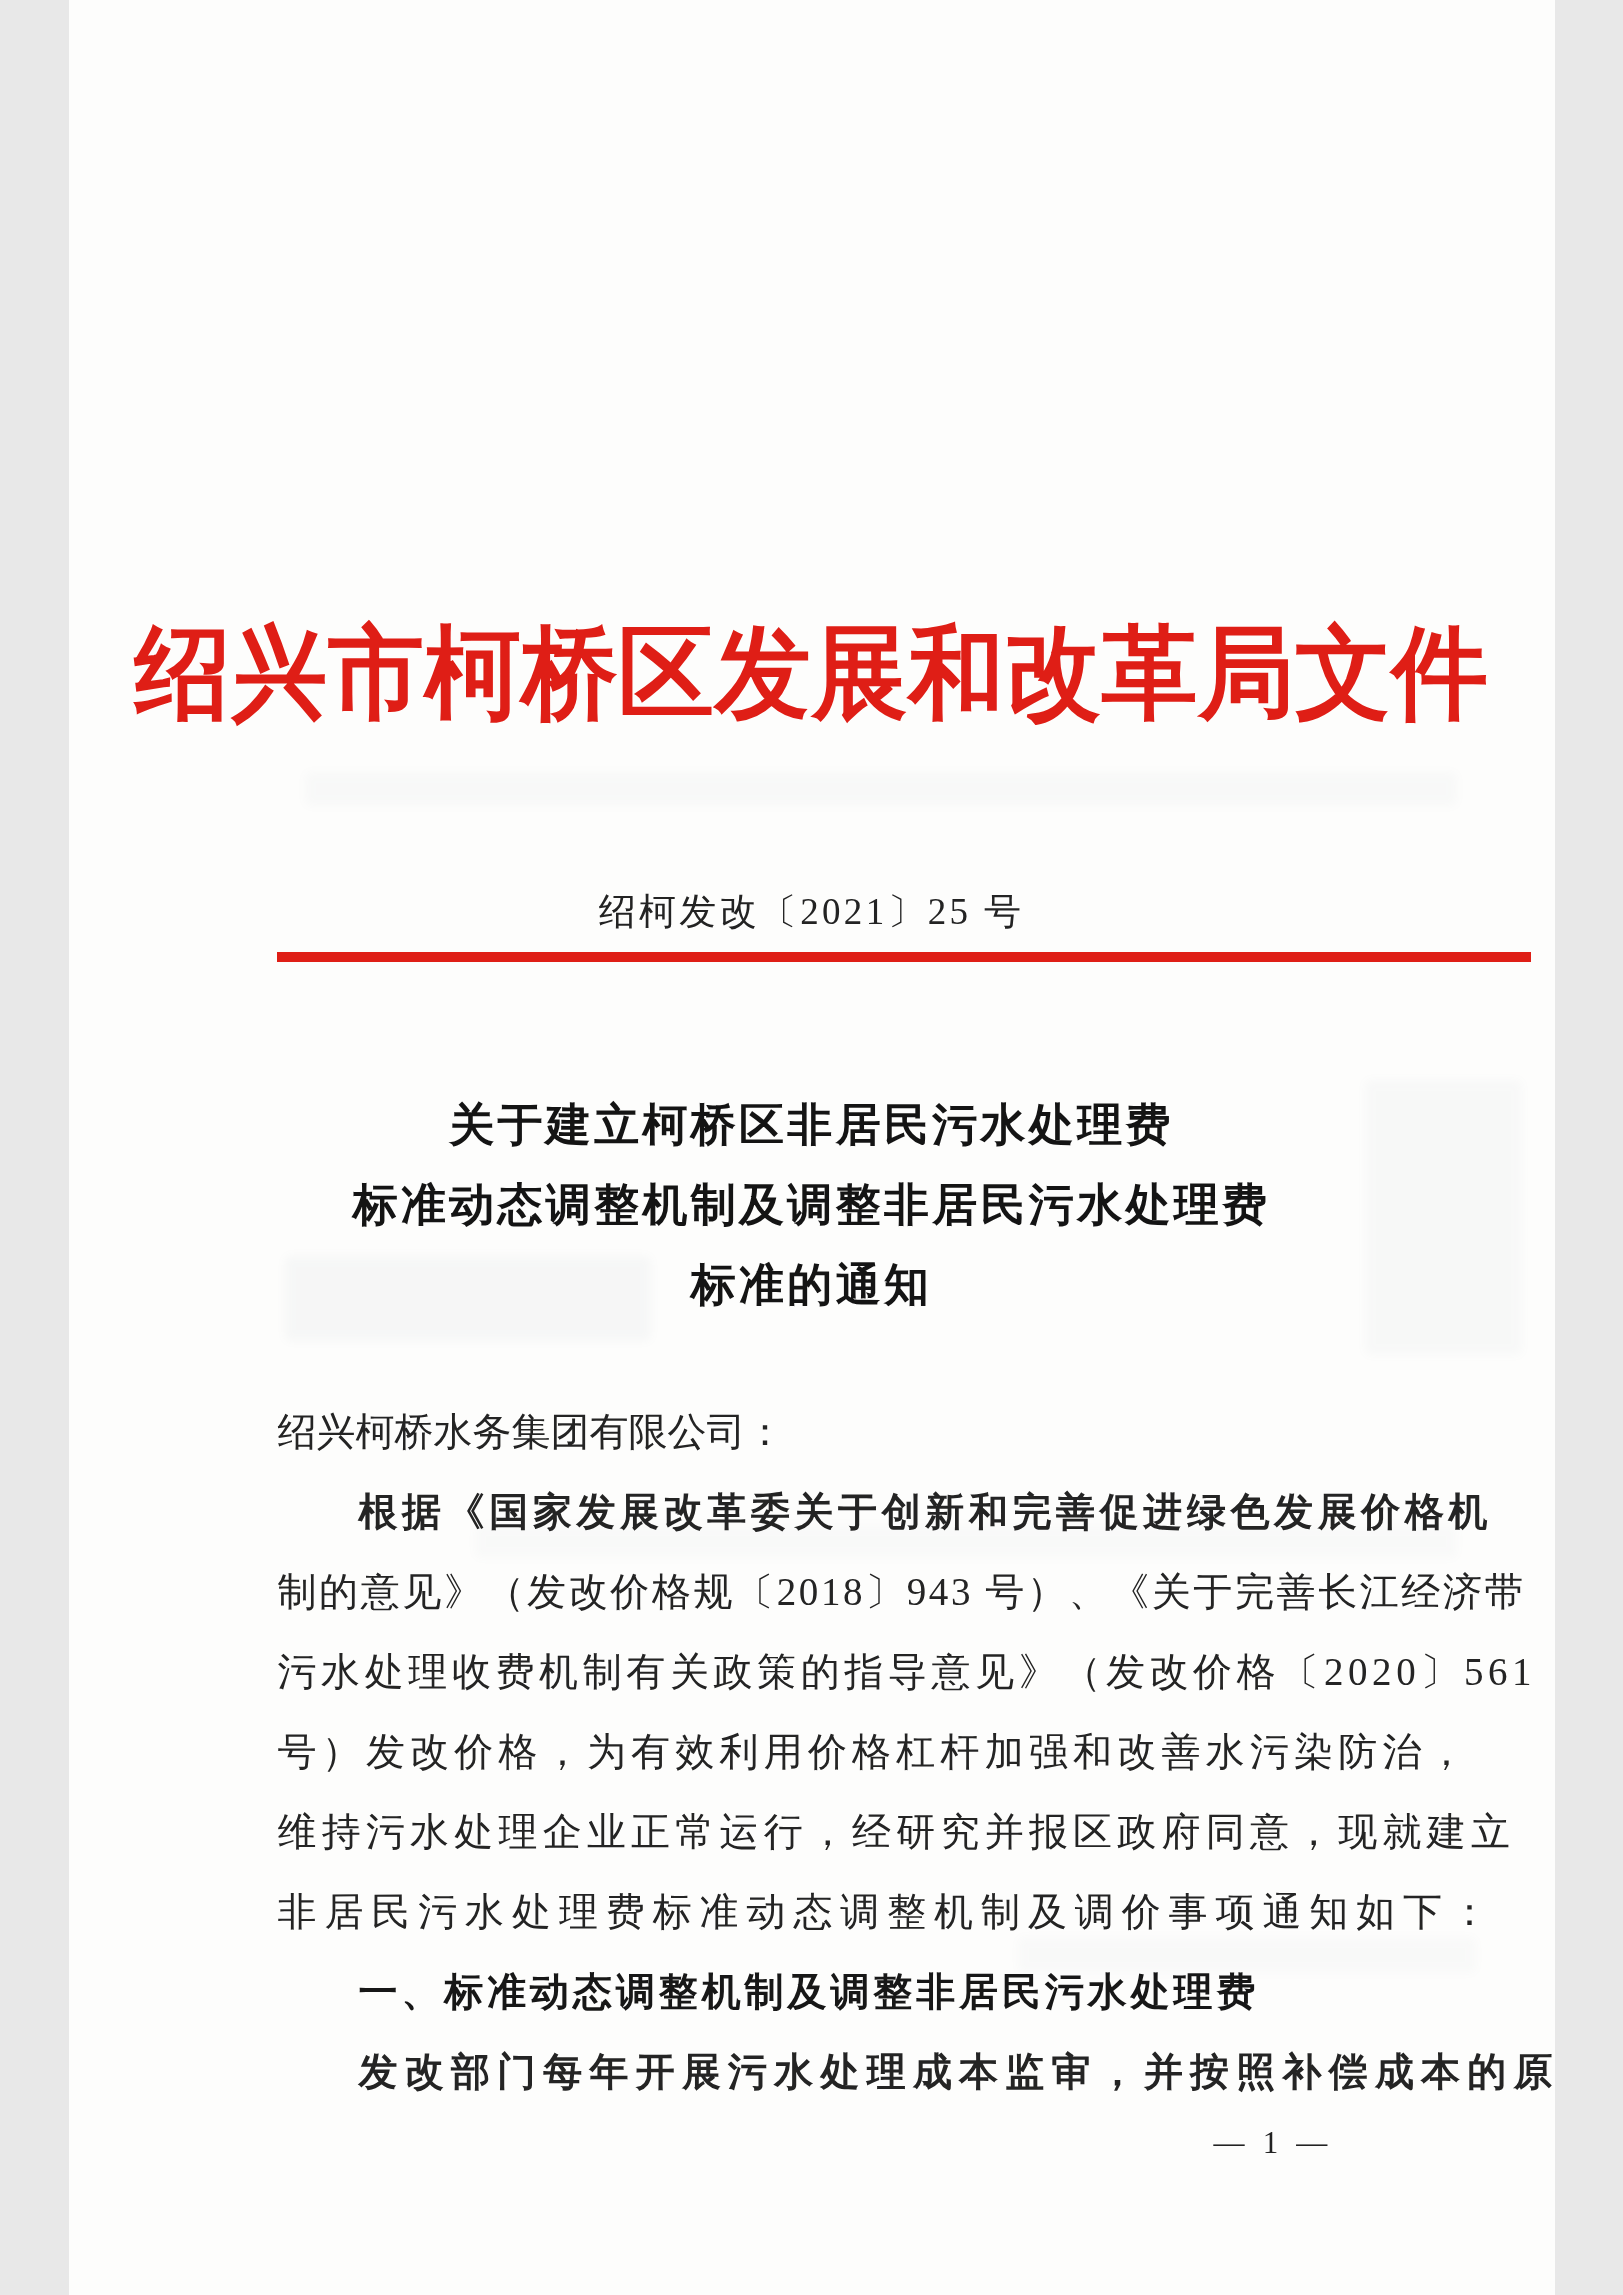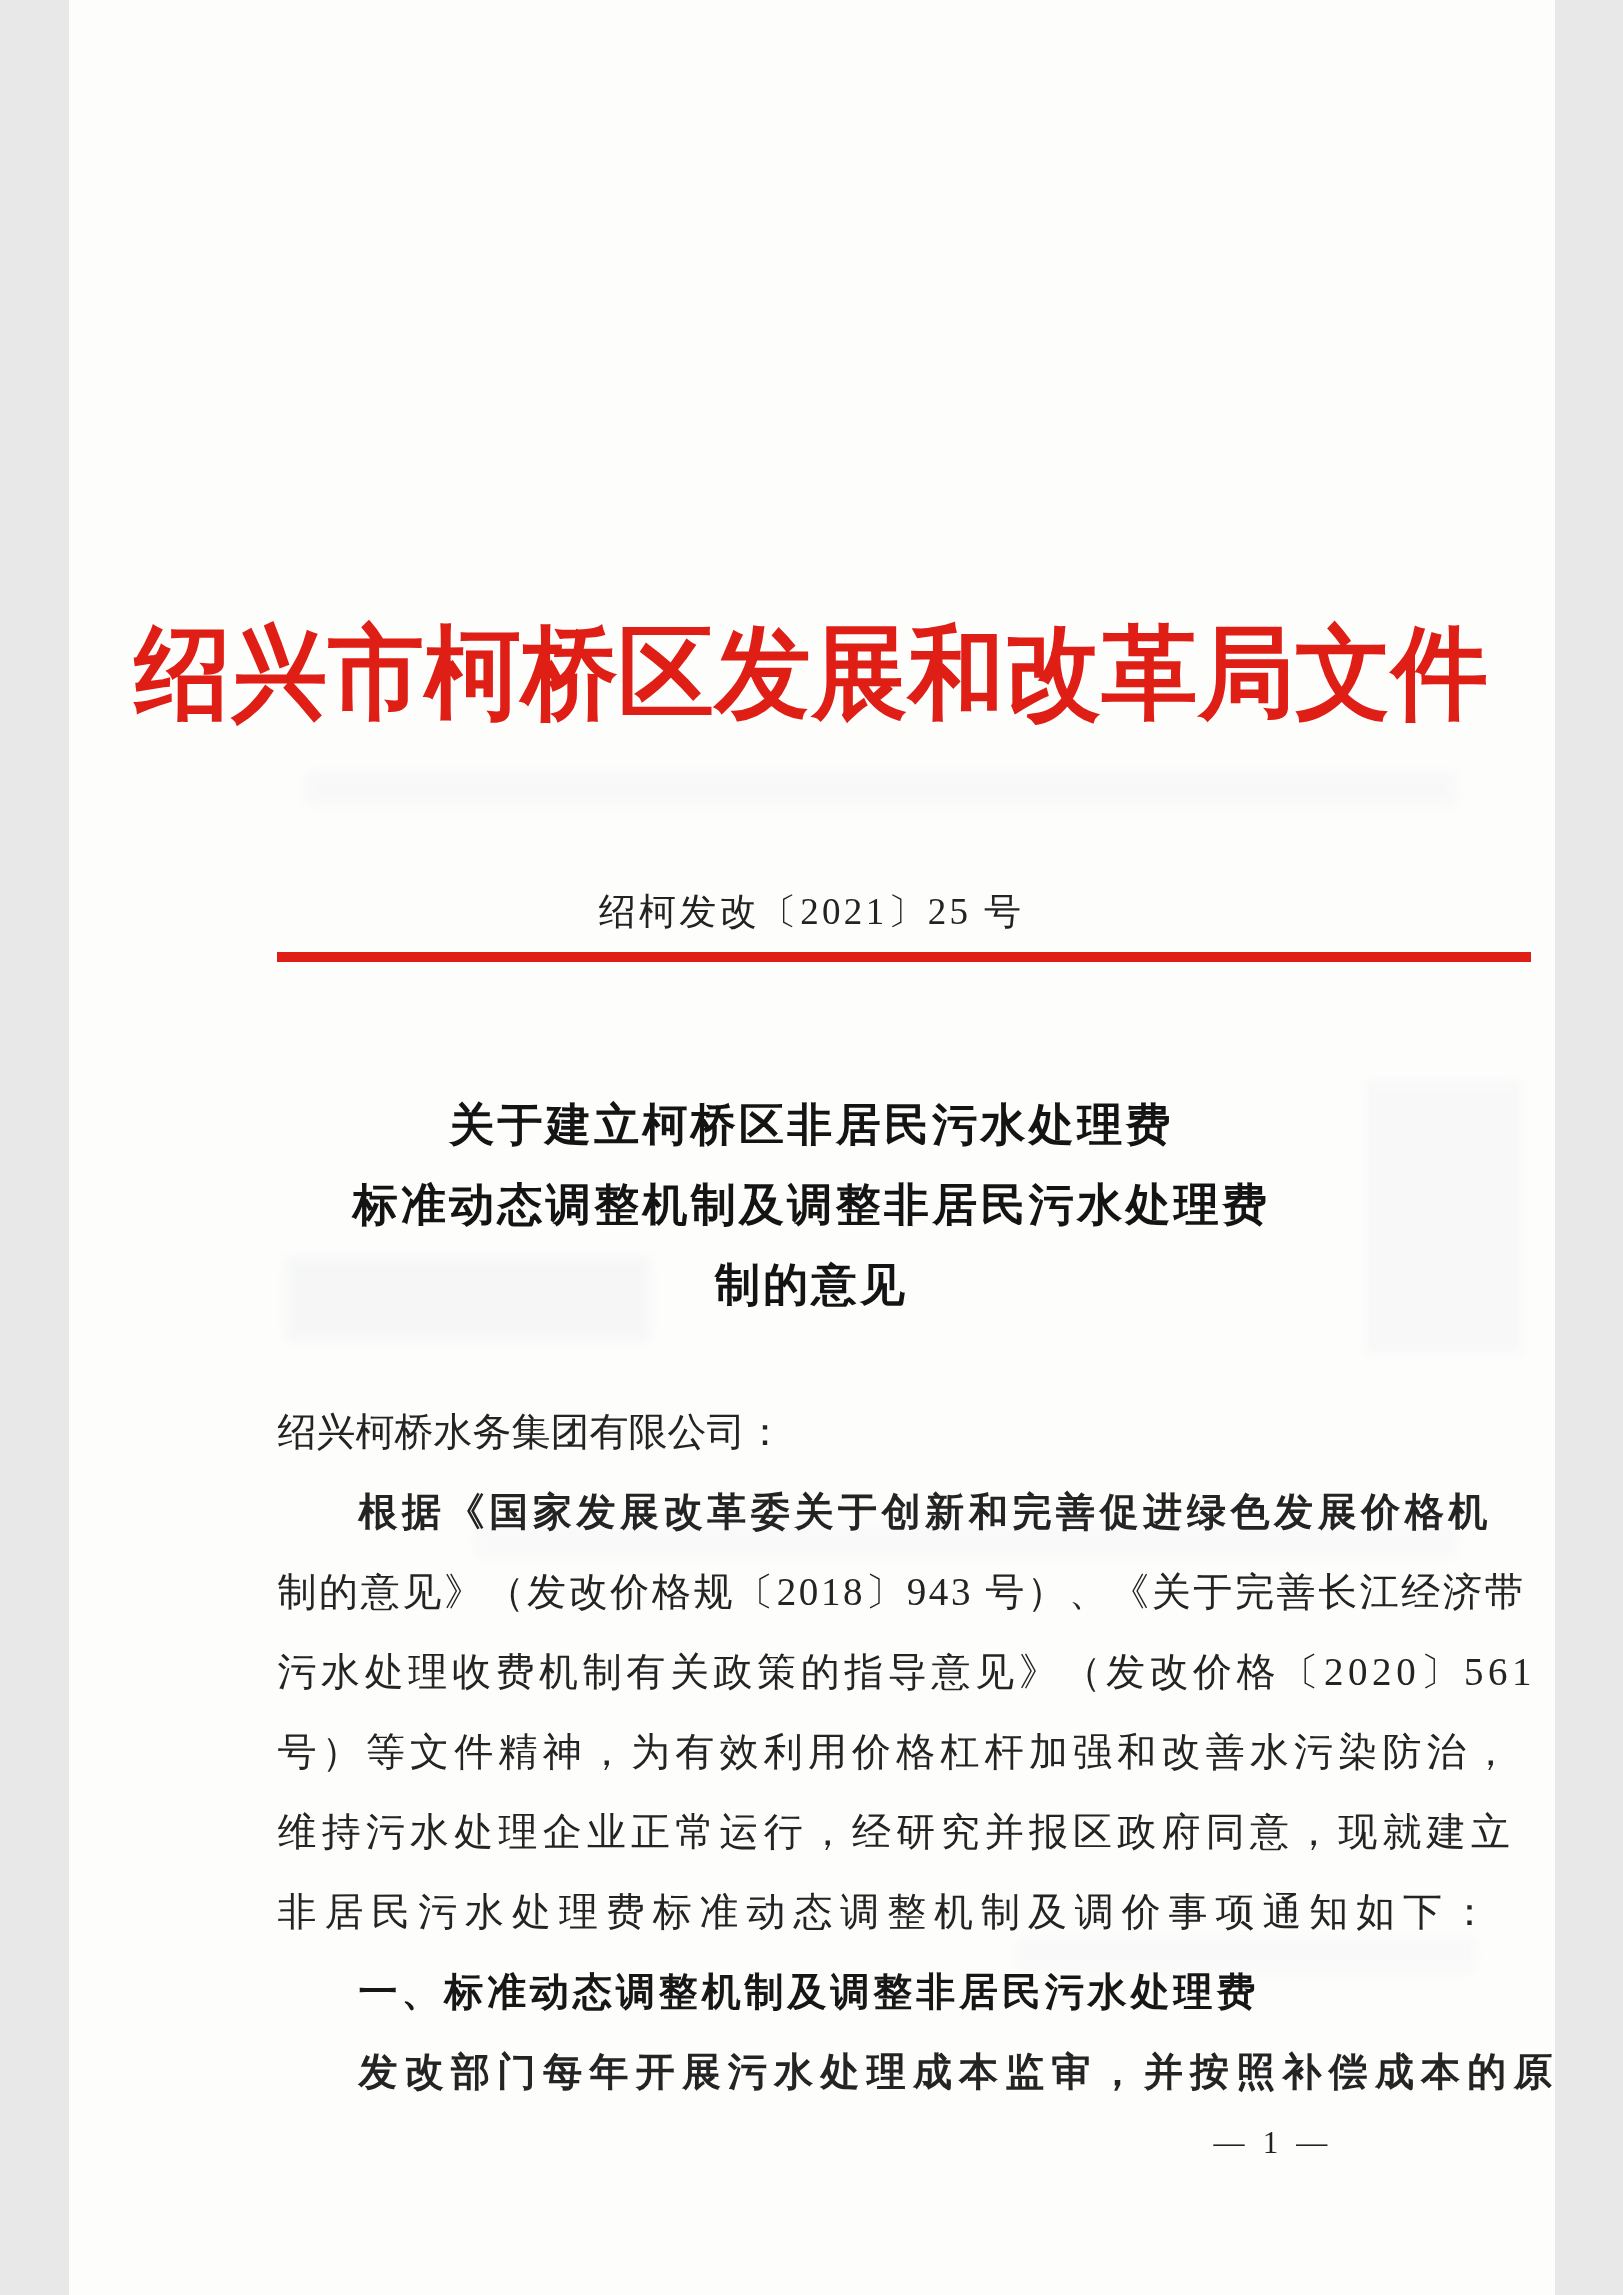--- a/index.html
+++ b/index.html
@@ -134,29 +134,29 @@
 
   <div class="agency-header" style="color: rgb(223, 30, 22);">绍兴市柯桥区发展和改革局文件</div>
 
   <div class="doc-number">绍柯发改〔2021〕25 号</div>
 
   <div class="red-rule" style="background-color: rgb(223, 30, 22);"></div>
 
   <div class="doc-title">
     <div class="title-line">关于建立柯桥区非居民污水处理费</div>
     <div class="title-line">标准动态调整机制及调整非居民污水处理费</div>
-    <div class="title-line">制的意见</div>
+    <div class="title-line">标准的通知</div>
   </div>
 
   <div class="body-block">
     <div class="line">绍兴柯桥水务集团有限公司：</div>
     <div class="line indent s7">根据《国家发展改革委关于创新和完善促进绿色发展价格机</div>
     <div class="line s4">制的意见》（发改价格规〔2018〕943 号）、《关于完善长江经济带</div>
     <div class="line s7">污水处理收费机制有关政策的指导意见》（发改价格〔2020〕561</div>
-    <div class="line s8">号）等文件精神，为有效利用价格杠杆加强和改善水污染防治，</div>
+    <div class="line s8">号）发改价格，为有效利用价格杠杆加强和改善水污染防治，</div>
     <div class="line s8">维持污水处理企业正常运行，经研究并报区政府同意，现就建立</div>
     <div class="line s12">非居民污水处理费标准动态调整机制及调价事项通知如下：</div>
     <div class="line indent s6 heading-line">一、标准动态调整机制及调整非居民污水处理费</div>
     <div class="line indent s11">发改部门每年开展污水处理成本监审，并按照补偿成本的原</div>
   </div>
 
   <div class="page-number">— 1 —</div>
 
 </div>
 

